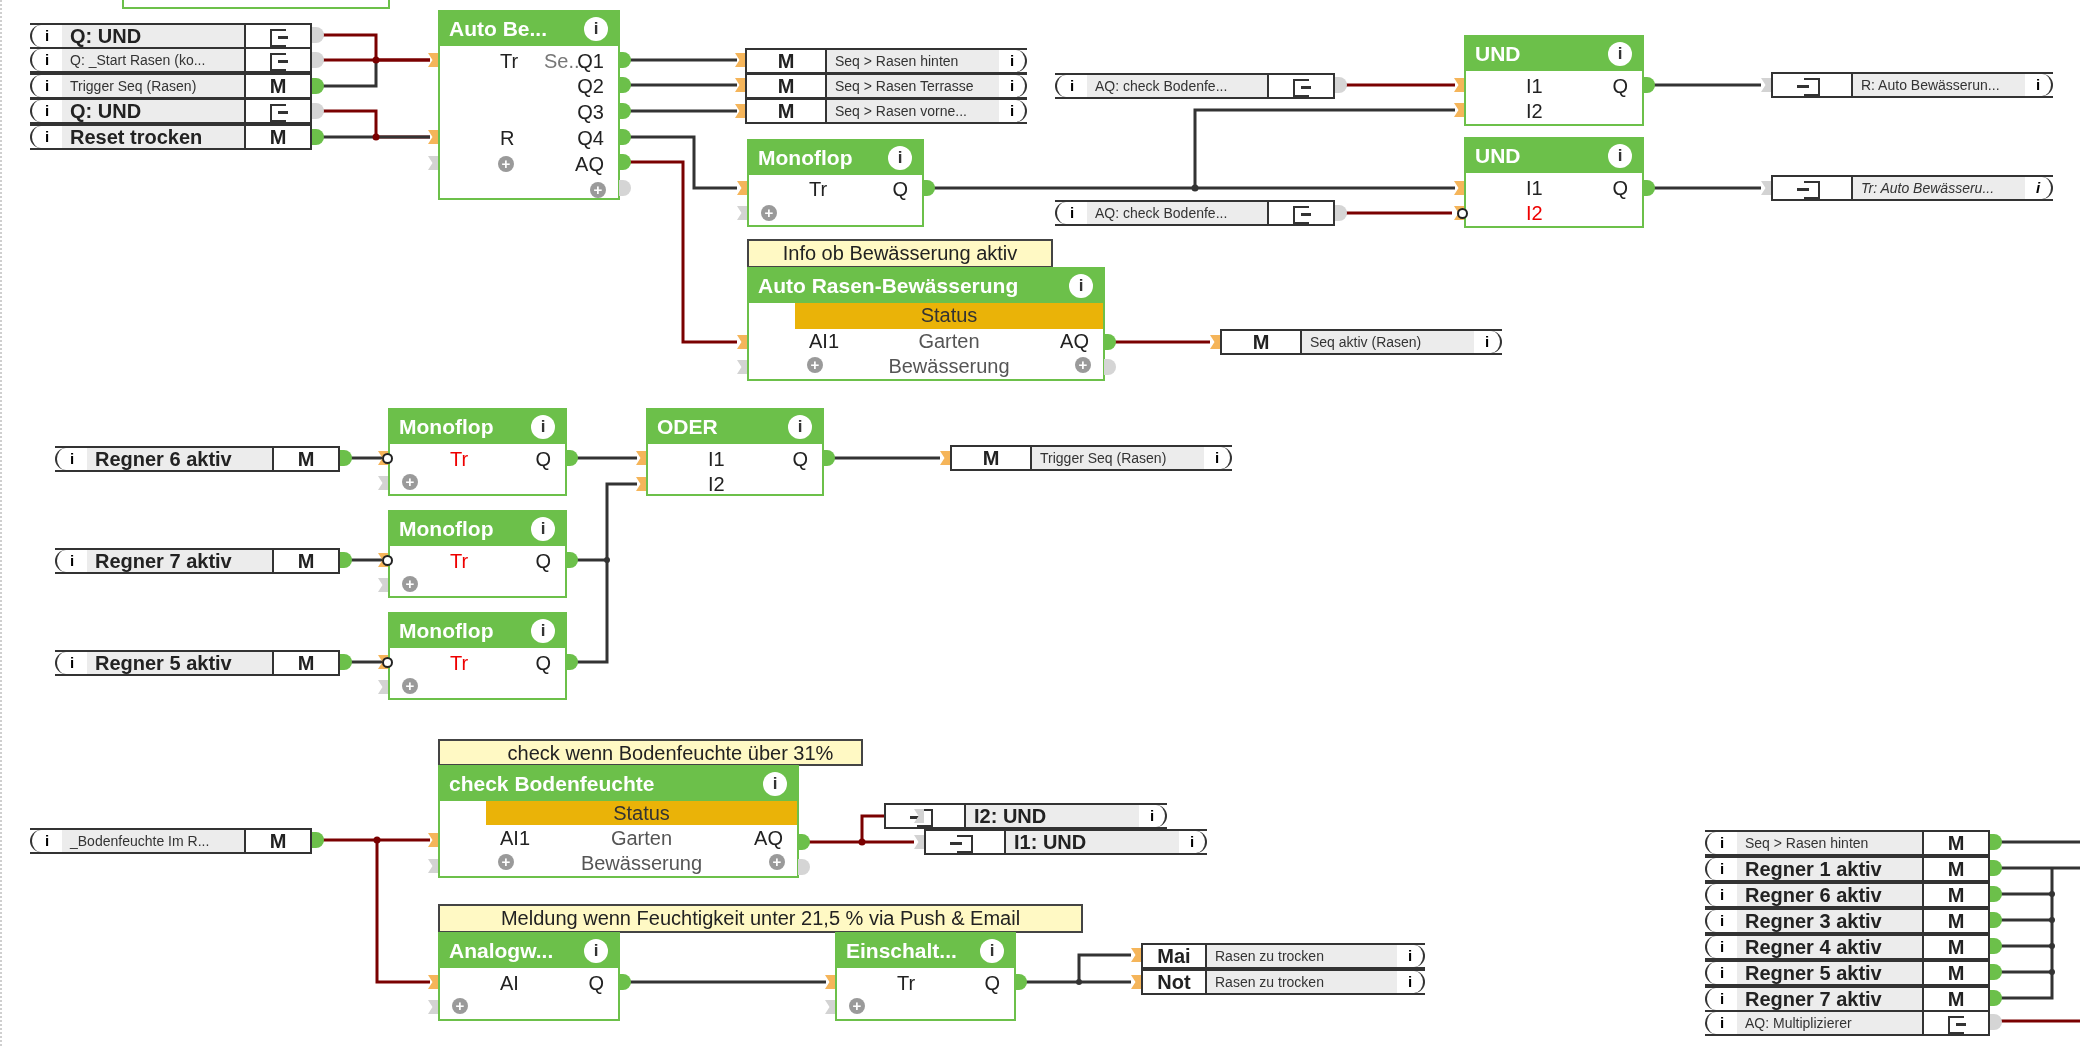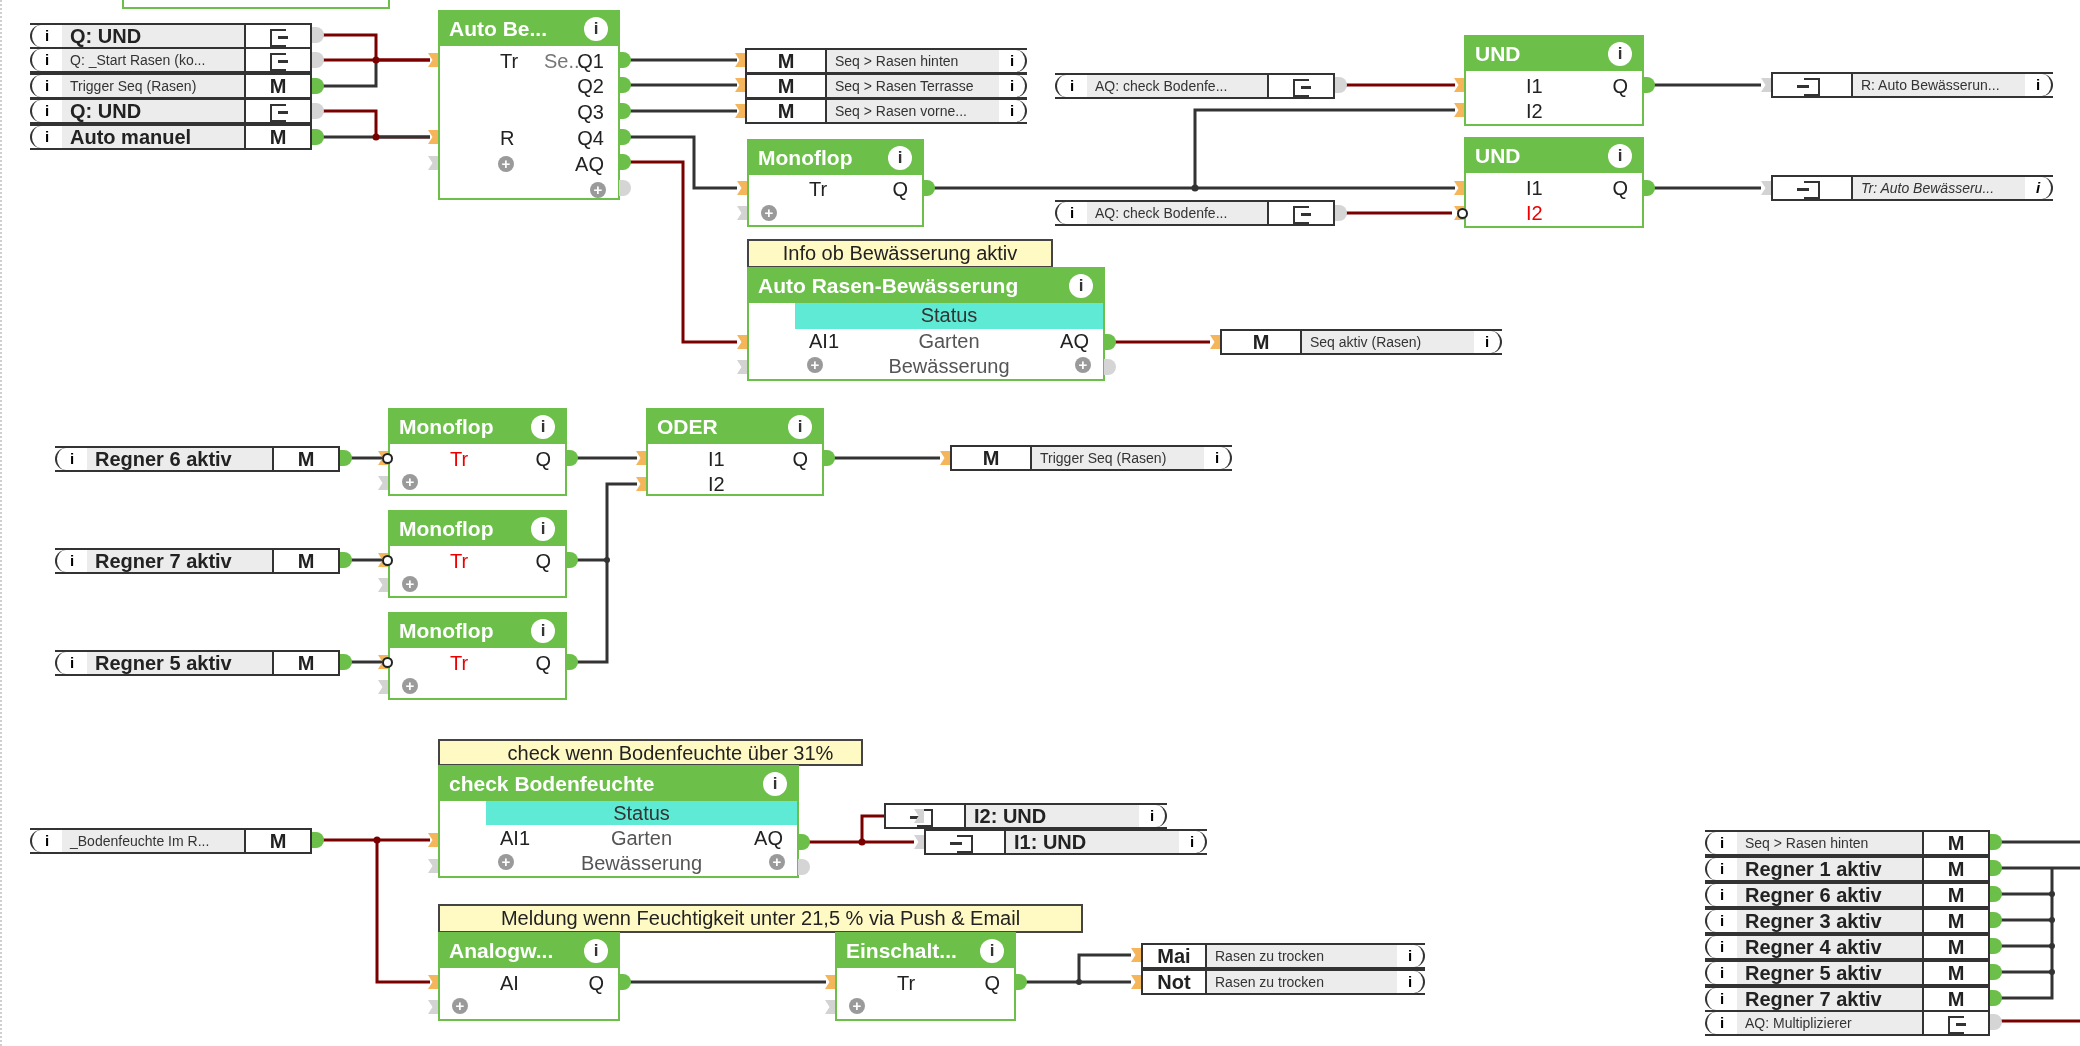--- a/index.html
+++ b/index.html
@@ -6,21 +6,21 @@
   body{width:2080px;height:1046px;position:relative;overflow:hidden;background:#fff;font-family:"Liberation Sans",sans-serif;}
   .gridedge{position:absolute;left:0;top:0;width:4px;height:1046px;border-left:2px dotted #cfcfcf;}
   svg.wires{position:absolute;left:0;top:0;width:2080px;height:1046px;pointer-events:none;}
   .blk{position:absolute;border:2px solid #6cc04a;background:#fff;box-sizing:border-box;}
   .blk .hd{background:#6cc04a;color:#fff;font-weight:bold;font-size:21px;height:34px;line-height:34px;padding-left:9px;position:relative;white-space:nowrap;}
   .info{position:absolute;width:24px;height:24px;border-radius:50%;background:#fff;color:#333;font-size:17px;font-weight:bold;text-align:center;line-height:24px;top:5px;right:10px;}
   .row{position:absolute;left:11px;right:0;height:26px;font-size:20px;color:#222;margin-left:35px;}
   .row .l{position:absolute;left:14px;top:1px;}
   .row .r{position:absolute;right:14px;top:1px;}
   .row .c{position:absolute;left:0;right:0;text-align:center;top:1px;color:#555;}
-  .row.grey{background:#5eead4;}
+  .row.grey{background:#eab308;}
   .red{color:#e00 !important;}
   .pin-in{position:absolute;width:10px;height:14px;background:#f5b55a;clip-path:polygon(0 0,100% 0,100% 100%,0 100%,45% 50%);}
   .pin-in.g{background:#d3d3d3;}
   .pin-out{position:absolute;width:12px;height:16px;border-radius:0 8px 8px 0;background:#6cc04a;}
   .pin-out.g{background:#d5d5d5;}
   .plus{position:absolute;width:16px;height:16px;border-radius:50%;background:#9a9a9a;color:#fff;font-size:15px;line-height:16px;text-align:center;font-weight:bold;}
   .neg{position:absolute;width:7px;height:7px;border:2px solid #222;border-radius:50%;background:#fff;}
   .note{position:absolute;background:#fff9c4;border:2px solid #444;box-sizing:border-box;font-size:20px;text-align:center;color:#222;line-height:24px;white-space:nowrap;}
   
   .con{position:absolute;height:26px;box-sizing:border-box;border:2px solid #333;border-left:none;background:#fff;display:flex;font-size:18px;}
@@ -127,21 +127,21 @@
     <span class="lb sm">Trigger Seq (Rasen)</span>
     <span class="ty">M</span>
   </div>
   <div class="con" style="left:30px;top:98px;width:282px;">
     <span class="ic">i</span>
     <span class="lb big">Q: UND</span>
     <span class="ty"><span class="glyph-out"></span></span>
   </div>
   <div class="con" style="left:30px;top:124px;width:282px;">
     <span class="ic">i</span>
-    <span class="lb big">Auto manuel</span>
+    <span class="lb big">Reset trocken</span>
     <span class="ty">M</span>
   </div>
   <span class="pin-out g" style="left:312px;top:27px;"></span>
   <span class="pin-out g" style="left:312px;top:52px;"></span>
   <span class="pin-out" style="left:312px;top:78px;"></span>
   <span class="pin-out g" style="left:312px;top:103px;"></span>
   <span class="pin-out" style="left:312px;top:129px;"></span>
 </div>
 
 <div class="blk" style="left:438px;top:10px;width:182px;height:190px;">

